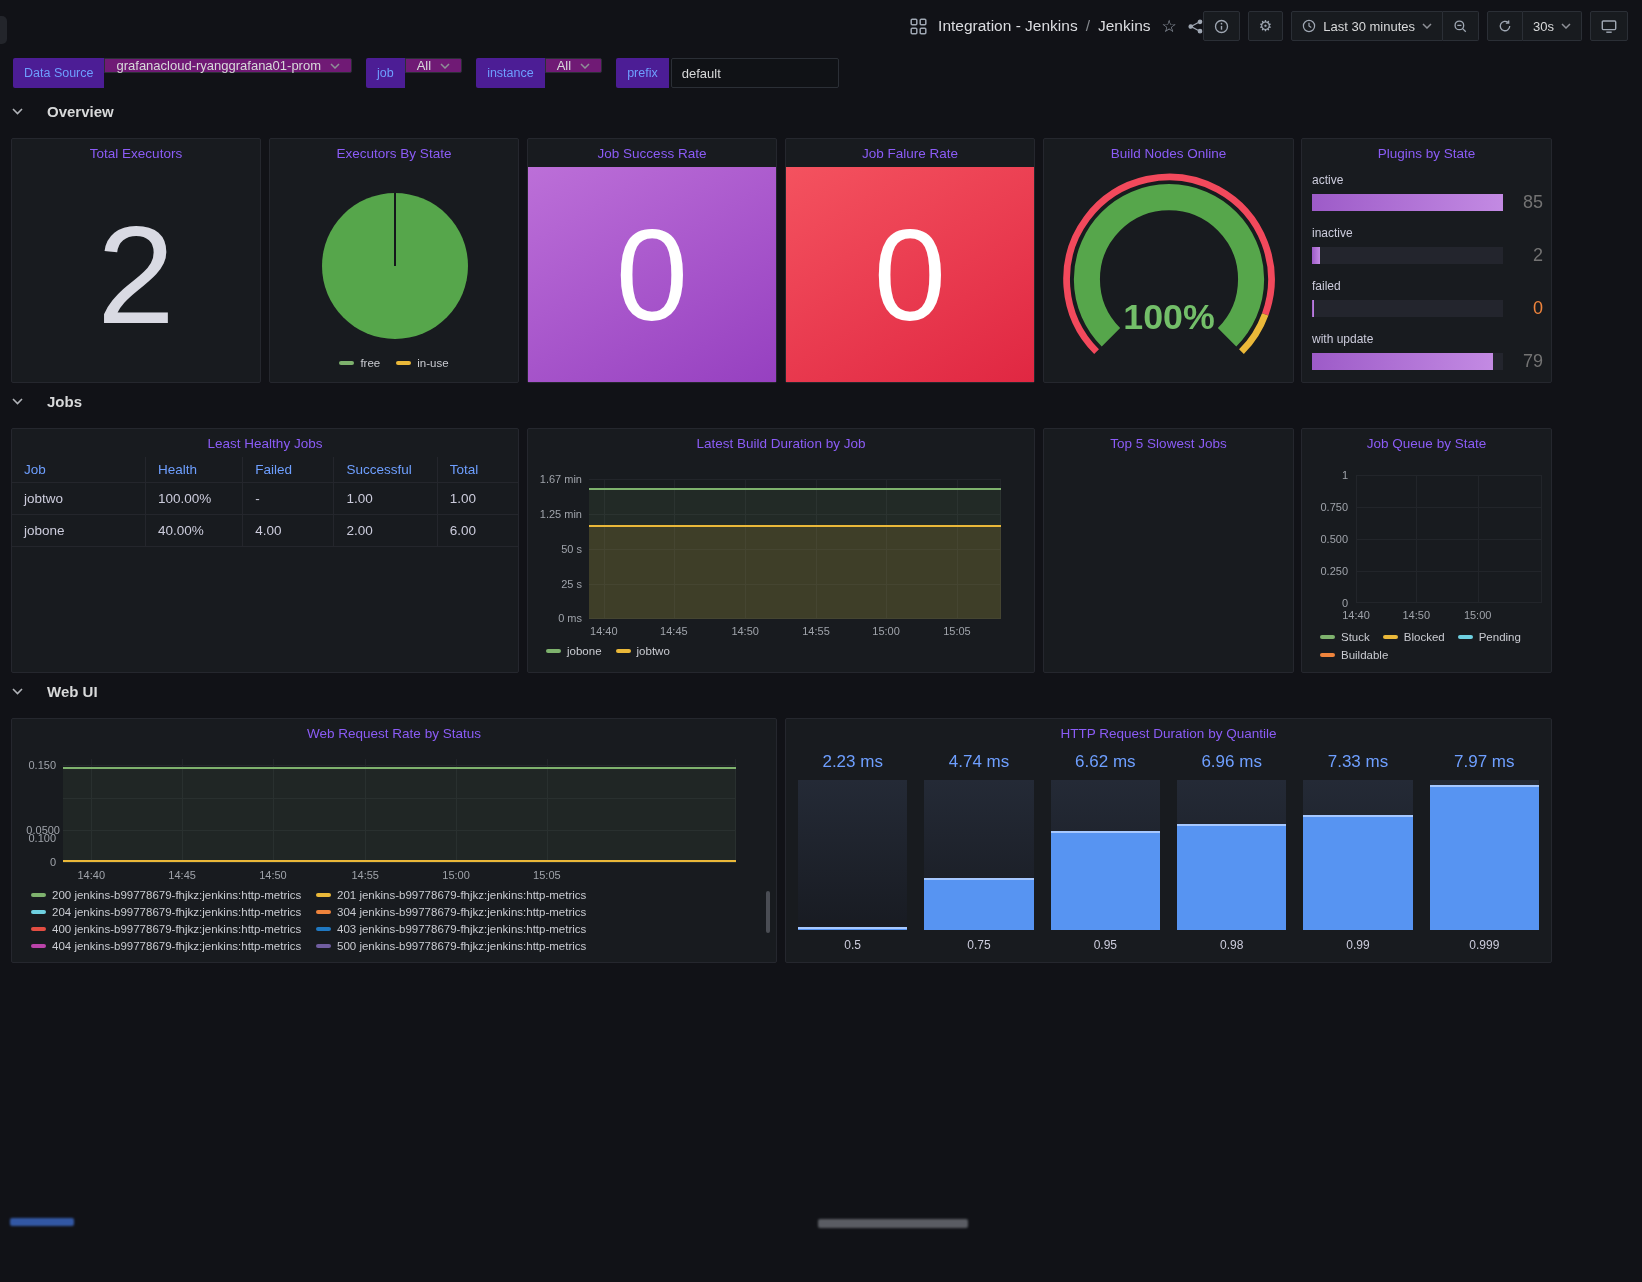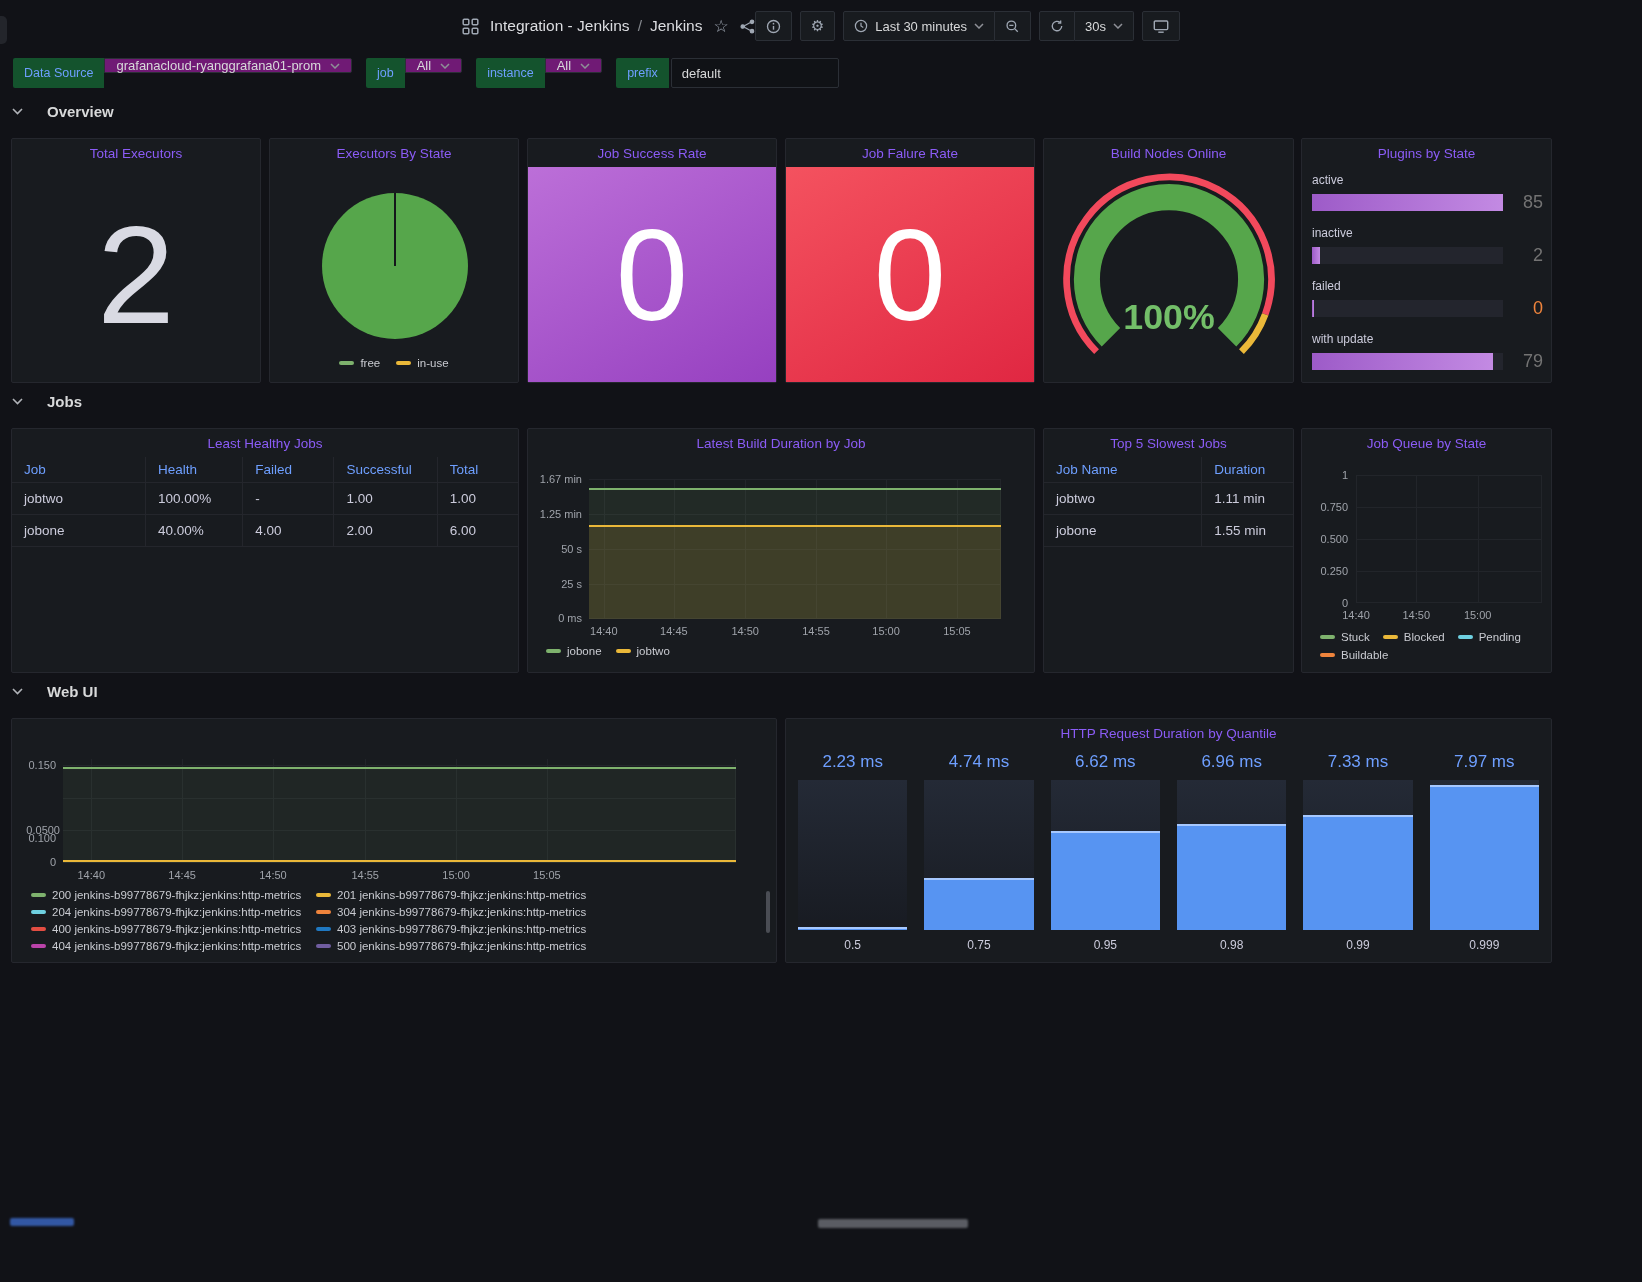--- a/index.html
+++ b/index.html
@@ -1,36 +1,36 @@
 <!DOCTYPE html>
 <html><head>
 <meta charset="utf-8">
 <style>
   html,body{margin:0;padding:0;background:#0d0e12;}
   body{font-family:"Liberation Sans","DejaVu Sans",sans-serif;color:#ccccdc;}
   .dash{position:relative;width:1642px;height:1282px;background:#111217;overflow:hidden;}
   
-  .nav{position:absolute;left:0;top:0;width:100%;height:52px;display:flex;align-items:center;justify-content:center;padding:0 8px;box-sizing:border-box;}
+  .nav{position:absolute;left:0;top:0;width:100%;height:52px;display:flex;align-items:center;justify-content:flex-end;padding:0 14px;box-sizing:border-box;}
   .nav-left{display:flex;align-items:center;gap:11px;}
   .crumb{display:flex;gap:8px;font-size:15.5px;color:#dcdde1;}
   .crumb .sep{color:#85888e;}
   .ic{display:inline-flex;align-items:center;justify-content:center;color:#9fa7b3;}
   .ic svg{display:block;}
   .star{font-size:17px;line-height:1;color:#9fa7b3;}
   .nav-right{display:flex;align-items:center;gap:8px;}
   .btn{display:flex;align-items:center;gap:7px;height:30px;padding:0 10px;background:#181b1f;border:1px solid #2b2f36;border-radius:2px;color:#d8d9da;font-size:13px;box-sizing:border-box;cursor:pointer;white-space:nowrap;}
   .btngroup{display:flex;}
   .btngroup .btn + .btn{border-left:none;border-radius:0 2px 2px 0;}
   .btngroup .btn:first-child{border-radius:2px 0 0 2px;}
   .caret{color:#8e9097;}
   .edge-tab{position:absolute;left:0;top:16px;width:7px;height:28px;background:#23252b;border-radius:0 5px 5px 0;}
   
   .varbar{position:absolute;left:13px;top:58px;display:flex;gap:14px;align-items:center;}
   .vargroup{display:flex;align-items:stretch;}
-  .varchip{height:30px;display:flex;align-items:center;padding:0 11px;background:#14532d;color:#6e9fff;font-size:12.5px;font-weight:500;border-radius:2px 0 0 2px;box-sizing:border-box;}
+  .varchip{height:30px;display:flex;align-items:center;padding:0 11px;background:#4c1d95;color:#6e9fff;font-size:12.5px;font-weight:500;border-radius:2px 0 0 2px;box-sizing:border-box;}
   .varval{height:15px;display:flex;align-items:center;gap:9px;padding:0 11px;background:#701a75;border:1px solid #2b2f36;border-radius:0 2px 2px 0;font-size:13px;color:#d8d9da;box-sizing:border-box;cursor:pointer;}
   .var-input{height:30px;width:168px;background:#101216;border:1px solid #2b2f36;border-radius:2px;color:#d8d9da;font-size:13px;padding:0 10px;box-sizing:border-box;outline:none;margin-left:2px;}
   
   .sect{position:absolute;display:flex;align-items:center;gap:24px;color:#d8d9da;font-size:15px;font-weight:700;cursor:pointer;}
   
   .panel{position:absolute;background:#181b1f;border:1px solid #25272e;border-radius:2px;box-sizing:border-box;}
   .ptitle{height:28px;display:flex;align-items:center;justify-content:center;font-size:13.5px;font-weight:500;color:#8b5cf6;cursor:pointer;}
   .bigstat{position:absolute;left:0;right:0;top:28px;bottom:0;display:flex;align-items:center;justify-content:center;font-weight:500;line-height:1;}
   .fillarea{position:absolute;left:0;right:0;top:28px;bottom:0;display:flex;align-items:center;justify-content:center;font-weight:500;line-height:1;color:#ffffff;}
   
@@ -398,38 +398,20 @@
         </span>
       <span class="litem">
           <i class="sw c-yellow"></i>
           <span>jobtwo</span>
         </span>
     </div>
   </section>
 
   <section class="panel" style="left:1043px;top:428px;width:251px;height:245px;">
     <div class="ptitle">Top 5 Slowest Jobs</div>
-    <table class="gtable">
-      <thead>
-          <tr>
-        <th style="width:66%;">Job Name</th>
-        <th style="width:34%;">Duration</th>
-      </tr>
-        </thead>
-      <tbody>
-        <tr>
-          <td>jobtwo</td>
-          <td>1.11 min</td>
-        </tr>
-        <tr>
-          <td>jobone</td>
-          <td>1.55 min</td>
-        </tr>
-      </tbody>
-    </table>
   </section>
 
   <section class="panel" style="left:1301px;top:428px;width:251px;height:245px;">
     <div class="ptitle">Job Queue by State</div>
     <span class="ylab" style="left:0;width:46px;top:39px;">1</span>
     <span class="ylab" style="left:0;width:46px;top:71px;">0.750</span>
     <span class="ylab" style="left:0;width:46px;top:103px;">0.500</span>
     <span class="ylab" style="left:0;width:46px;top:135px;">0.250</span>
     <span class="ylab" style="left:0;width:46px;top:167px;">0</span>
     <div class="plot" style="left:54px;top:46px;width:186px;height:128px;">
@@ -462,20 +444,21 @@
     </div>
     <div class="leg" style="left:18px;top:220px;">
       <span class="litem">
           <i class="sw c-orange"></i>
           <span>Buildable</span>
         </span>
     </div>
   </section>
 
   <section class="panel" style="left:11px;top:718px;width:766px;height:245px;">
+    <div class="ptitle">Web Request Rate by Status</div>
     <span class="ylab" style="left:0;width:44px;top:39px;">0.150</span>
     <span class="ylab" style="left:0;width:44px;top:72px;margin-top:40px;">0.100</span>
     <span class="ylab" style="left:4px;width:44px;top:104px;">0.0500</span>
     <span class="ylab" style="left:0;width:44px;top:136px;">0</span>
     <div class="plot" style="left:51px;top:40px;width:673px;height:104px;">
       <div class="hl" style="top:6px;"></div>
       <div class="hl" style="top:39px;"></div>
       <div class="hl" style="top:71px;"></div>
       <div class="hl" style="top:103px;"></div>
       <div class="vl" style="left:4.2%;"></div>

